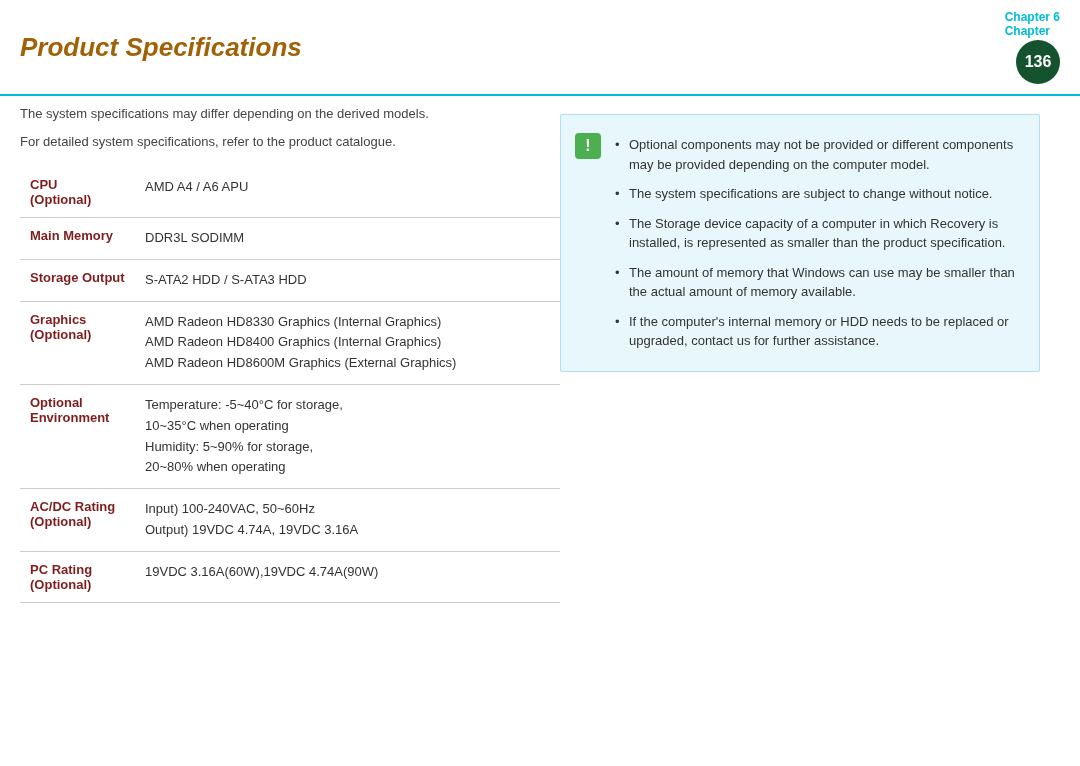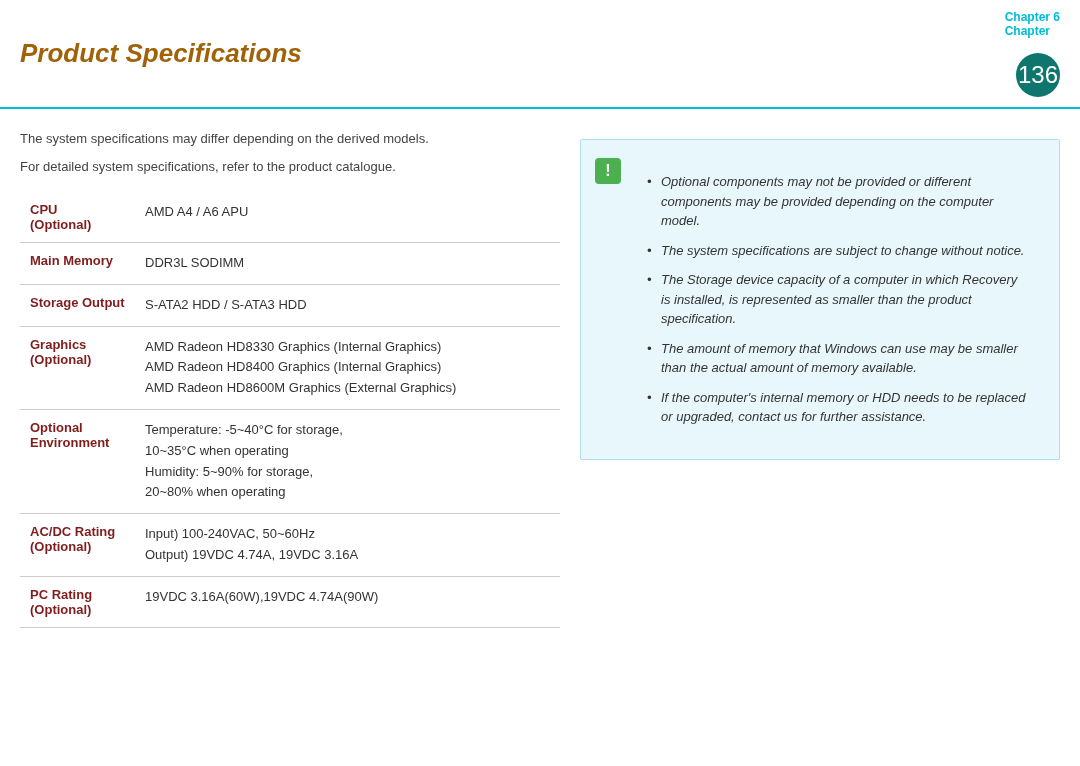--- a/index.html
+++ b/index.html
@@ -24,45 +24,44 @@
     .page-title {
       font-size: 26px;
       font-weight: bold;
       font-style: italic;
       color: #a16207;
     }
     .chapter-badge {
       display: flex;
       flex-direction: column;
       align-items: flex-end;
-      gap: 15px;
+      gap: 2px;
     }
     .chapter-label {
       font-size: 12px;
       color: #00bcd4;
       font-weight: bold;
     }
     .page-number-badge {
-      background: #0f766e;
+      background: #14532d;
       color: #fff;
-      font-size: 24px;
-      font-weight: normal;
+      font-size: 16px;
+      font-weight: bold;
       width: 44px;
       height: 44px;
       border-radius: 50%;
       display: flex;
       align-items: center;
       justify-content: center;
     }
 
     
     .main-content {
       display: flex;
-      padding: 20px 20px;
-      justify-content: space-between;
+      padding: 8px 20px;
     }
 
     .left-column {
       flex: 1;
       max-width: 540px;
     }
 
     .right-column {
       flex: 1;
       max-width: 480px;
@@ -125,22 +124,21 @@
       display: flex;
       align-items: center;
       justify-content: center;
       flex-shrink: 0;
       margin-top: 2px;
     }
 
     .notice-content ul {
       list-style: none;
       padding: 0;
-      margin: 16px;
-      font-style: italic;
+      margin: 4px;
     }
 
     .notice-content ul li {
       position: relative;
       padding-left: 14px;
       margin-bottom: 10px;
       line-height: 1.5;
       font-size: 13px;
       color: #333;
     }

